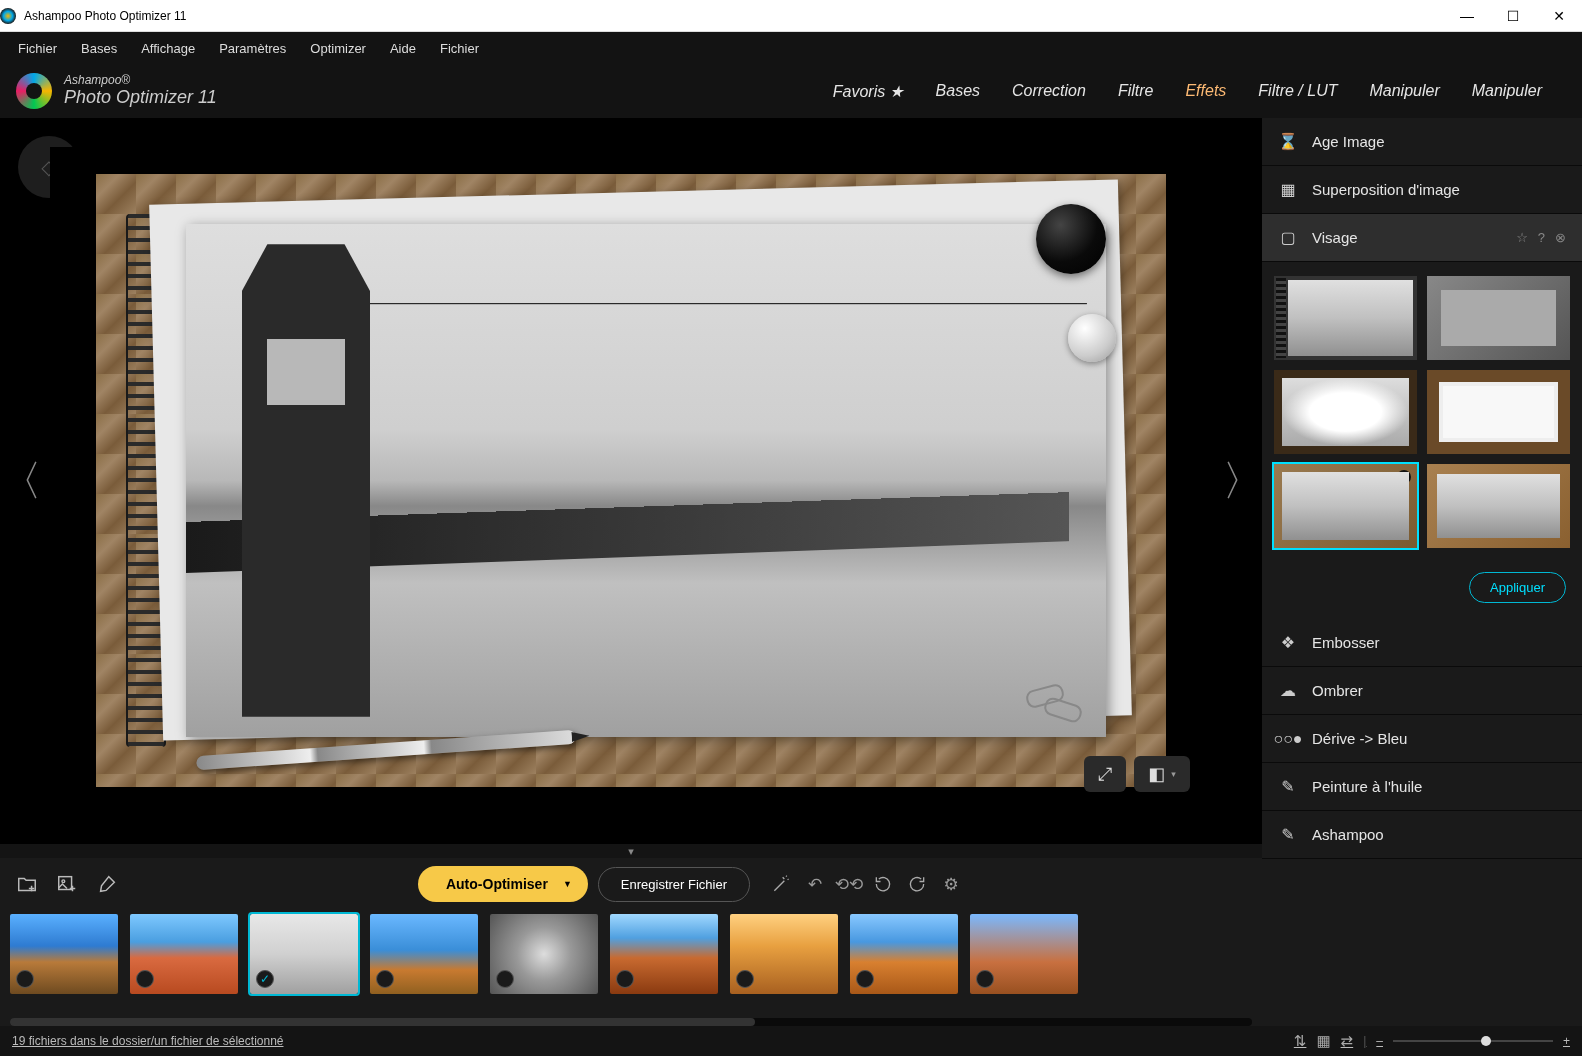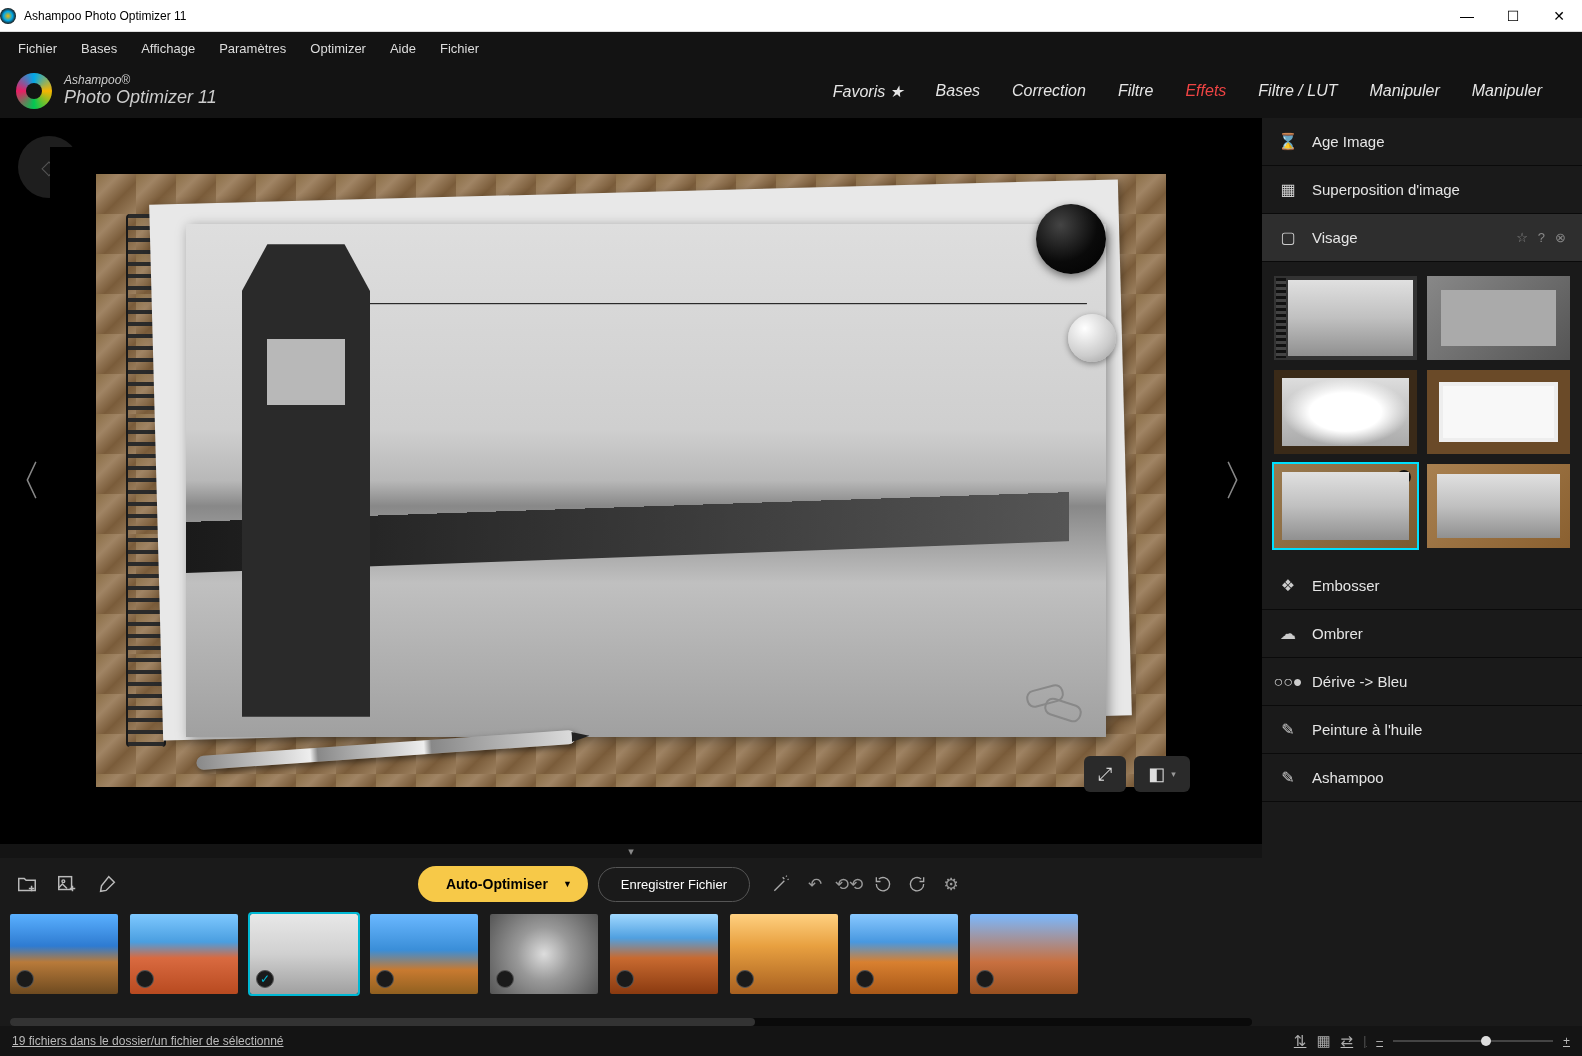--- a/index.html
+++ b/index.html
@@ -17,21 +17,21 @@
 .menu-bar .mi { color:#ddd; font-size:13px; padding:4px 10px; }
 
 
 .brand-nav { height:54px; background:#131313; display:flex; align-items:center; padding:0 16px;font-style:italic; }
 .logo { width:36px; height:36px; border-radius:50%; background:conic-gradient(#00a8e8,#f7b500,#00c853,#e91e63,#00a8e8); margin-right:12px; position:relative; }
 .logo::after { content:""; position:absolute; inset:10px; border-radius:50%; background:#131313; }
 .brand-text { color:#ccc; font-size:12px; line-height:1.2; }
 .brand-text .big { font-size:18px; font-weight:300; }
 .nav { margin-left:auto; display:flex; gap:32px; padding-right:24px; }
 .nav-item { color:#e5e5e5; font-size:16px; }
-.nav-item.active { color:#ef4444; }
+.nav-item.active { color:#fdba74; }
 .star { margin-left:4px; }
 
 
 .main { display:flex; height:calc(100% - 32px - 32px - 54px - 30px); background:#000; }
 .viewer-col { flex:1; display:flex; flex-direction:column; min-width:0; }
 .side-col { width:320px; background:#1a1a1a; display:flex; flex-direction:column; }
 
 
 .viewer-top { flex:1; display:flex; align-items:center; position:relative; background:#000; min-height:0; }
 .pan-ctrl { width:62px; height:62px; border-radius:50%; background:#1e1e1e; position:absolute; top:18px; left:18px; display:flex; align-items:center; justify-content:center; color:#666; }
@@ -326,20 +326,23 @@
       <div class="frame-th ft3">
           <div class="ft-img"></div>
         </div>
       <div class="frame-th ft4 sel">
           <div class="ft-img"></div>
         </div>
       <div class="frame-th ft5">
           <div class="ft-img"></div>
         </div>
     </div>
+    <div class="apply-row">
+      <div class="apply-btn">Appliquer</div>
+    </div>
 
     <div class="side-scroll below-effects">
       <div class="effect-item">
         <span class="ei-icon">❖</span>
         <span>Embosser</span>
       </div>
       <div class="effect-item">
         <span class="ei-icon">☁</span>
         <span>Ombrer</span>
       </div>

